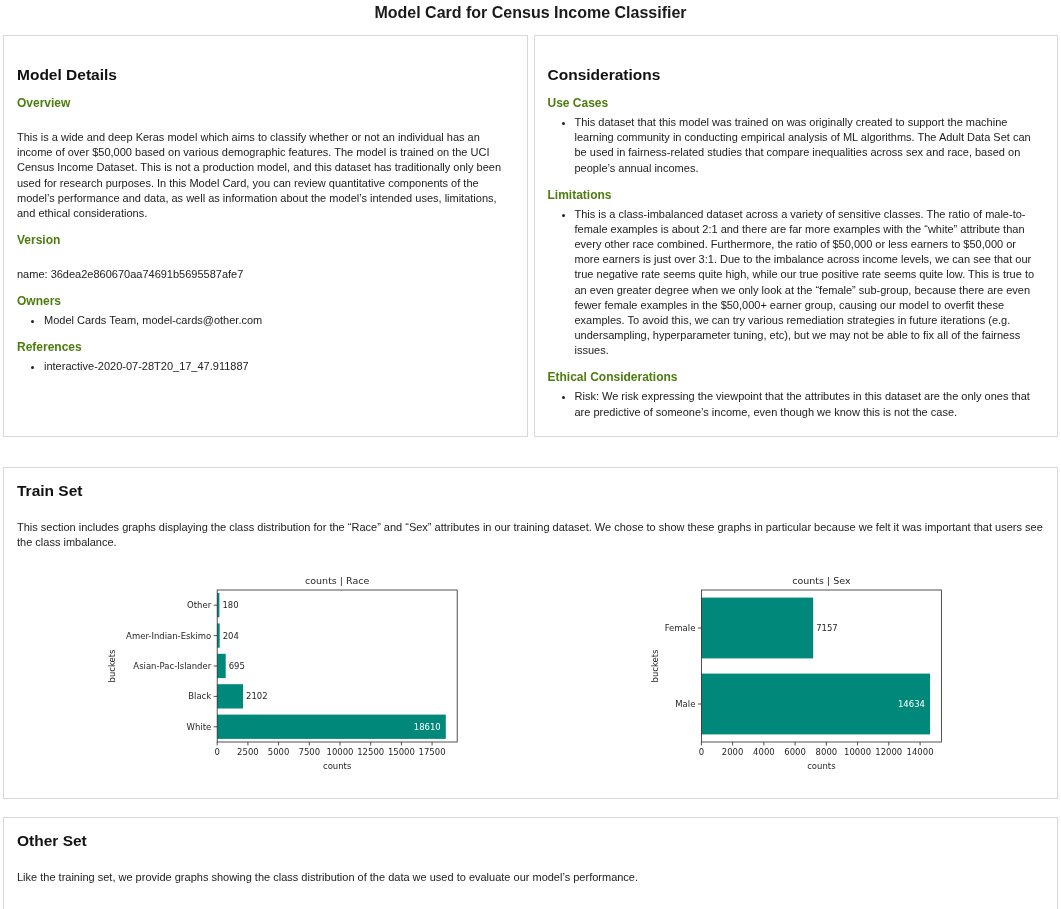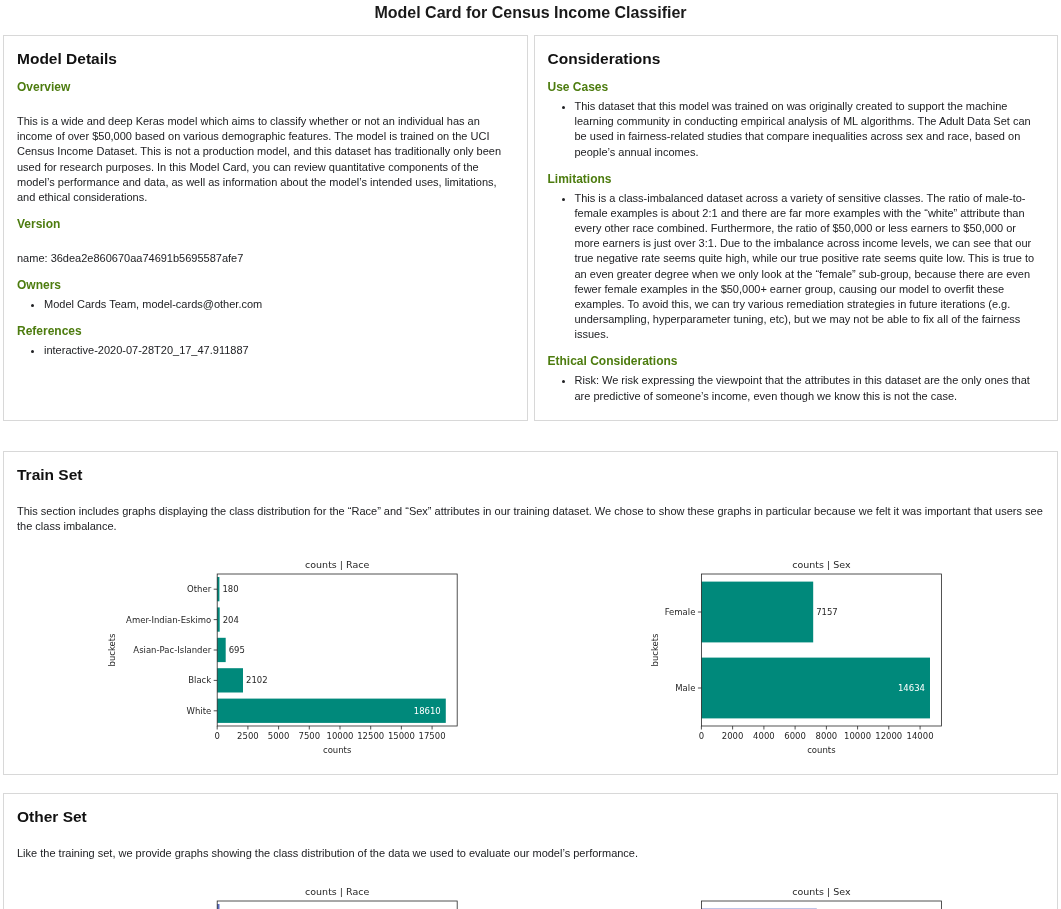--- a/index.html
+++ b/index.html
@@ -18,21 +18,21 @@
   }
   .cards-row {
     display: flex;
     gap: 6px;
     margin: 0 3px;
     align-items: stretch;
   }
   .card {
     border: 1px solid #d8d8d8;
     background: #fff;
-    padding: 4px 13px 14px;
+    padding: 20px 13px 14px;
   }
   .cards-row .card { flex: 1 1 0; }
   h2.card-title {
     font-size: 15.5px;
     font-weight: 700;
     color: #111;
     margin: 10px 0 0;
   }
   h3.sub-heading {
     font-size: 12px;
@@ -49,21 +49,21 @@
     margin: 5px 0 0;
     padding-left: 27px;
   }
   ul.bullet-list li {
     font-size: 11px;
     line-height: 1.38;
     margin: 0 0 2px;
   }
   .section {
     margin: 30px 3px 0;
-    padding: 4px 13px 12px;
+    padding: 4px 13px 20px;
   }
   .section.eval { margin-top: 18px; }
   .section-desc { font-size: 10.5px; }
   .charts-row {
     display: flex;
     justify-content: space-around;
     align-items: flex-start;
     margin-top: 24px;
   }
   .chart-fig { margin: 0; }

